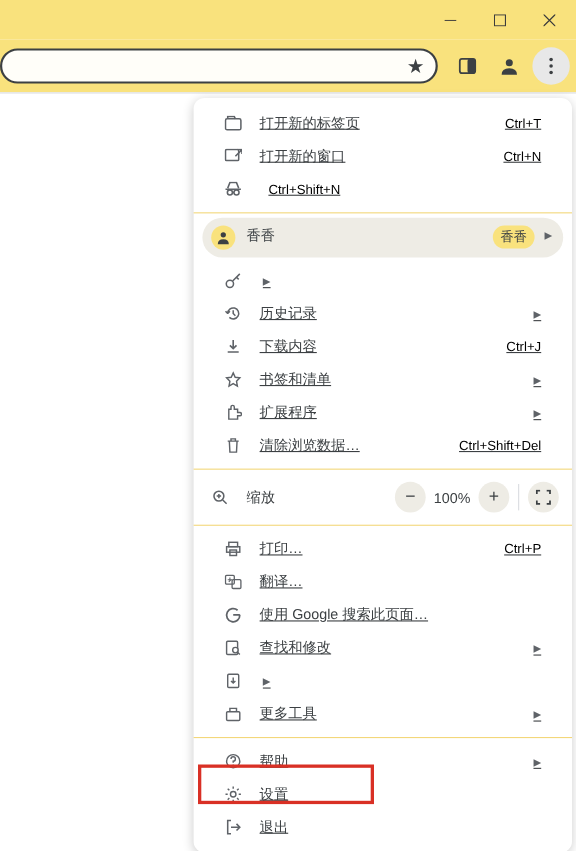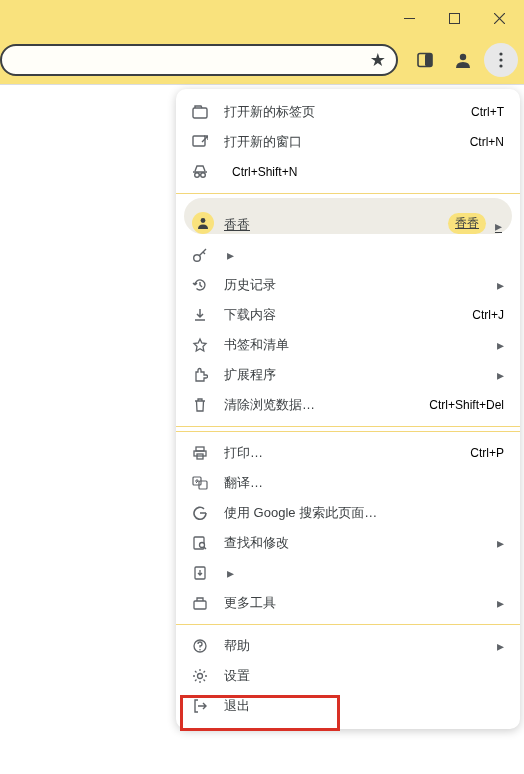--- a/index.html
+++ b/index.html
@@ -70,21 +70,22 @@
       position: absolute;
       right: 4px;
       top: 4px;
       width: 344px;
       background: #fff;
       border-radius: 10px;
       box-shadow: 0 2px 10px rgba(0,0,0,0.2);
       padding: 6px 0;
     }
     .menu-section {
-      padding: 2px 0;
+      padding: 2px 12px;
+      text-decoration: underline;
     }
     .sep {
       height: 1px;
       background: #f3d77a;
       margin: 4px 0;
     }
     .item {
       display: flex;
       align-items: center;
       height: 30px;
@@ -112,23 +113,22 @@
       font-size: 14px;
       width: 10px;
       text-align: right;
     }
     .profile-row {
       margin: 4px 8px;
       height: 36px;
       background: #eeece5;
       border-radius: 18px;
       display: flex;
-      align-items: flex-end;
-      padding: 17px 10px 0 8px;
-      text-decoration: underline;
+      align-items: flex-start;
+      padding: 7px 10px 0 8px;
     }
     .avatar {
       width: 22px;
       height: 22px;
       border-radius: 50%;
       background: #f9e27d;
       display: flex;
       align-items: center;
       justify-content: center;
       margin-right: 10px;
@@ -327,20 +327,38 @@
               <path d="M3 4 H13 M6 4 V2 H10 V4 M4.5 4 L5 14 H11 L11.5 4" fill="none" stroke="#5f6368" stroke-width="1.3"></path>
             </svg>
         </span>
         <span class="label">清除浏览数据…</span>
         <span class="shortcut">Ctrl+Shift+Del</span>
       </div>
     </div>
 
     <div class="sep"></div>
 
+    <div class="zoom-row">
+      <span class="icon">
+        <svg width="16" height="16" viewBox="0 0 16 16">
+            <circle cx="7" cy="7" r="4.5" fill="none" stroke="#5f6368" stroke-width="1.4"></circle>
+            <path d="M10.5 10.5 L14 14 M5 7 H9 M7 5 V9" stroke="#5f6368" stroke-width="1.4"></path>
+          </svg>
+      </span>
+      <span class="label">缩放</span>
+      <div class="zoom-btn">−</div>
+      <div class="zoom-val">100%</div>
+      <div class="zoom-btn">+</div>
+      <div class="zdiv"></div>
+      <div class="zoom-btn">
+        <svg width="14" height="14" viewBox="0 0 14 14">
+            <path d="M1 4 V1 H4 M10 1 H13 V4 M13 10 V13 H10 M4 13 H1 V10" fill="none" stroke="#3c4043" stroke-width="1.6"></path>
+          </svg>
+      </div>
+    </div>
 
     <div class="sep"></div>
 
     <div class="menu-section">
       <div class="item">
         <span class="icon">
           <svg width="16" height="16" viewBox="0 0 16 16">
               <rect x="4" y="2" width="8" height="4" fill="none" stroke="#5f6368" stroke-width="1.3"></rect>
               <rect x="2" y="6" width="12" height="5" fill="none" stroke="#5f6368" stroke-width="1.3"></rect>
               <rect x="5" y="9" width="6" height="5" fill="none" stroke="#5f6368" stroke-width="1.3"></rect>

